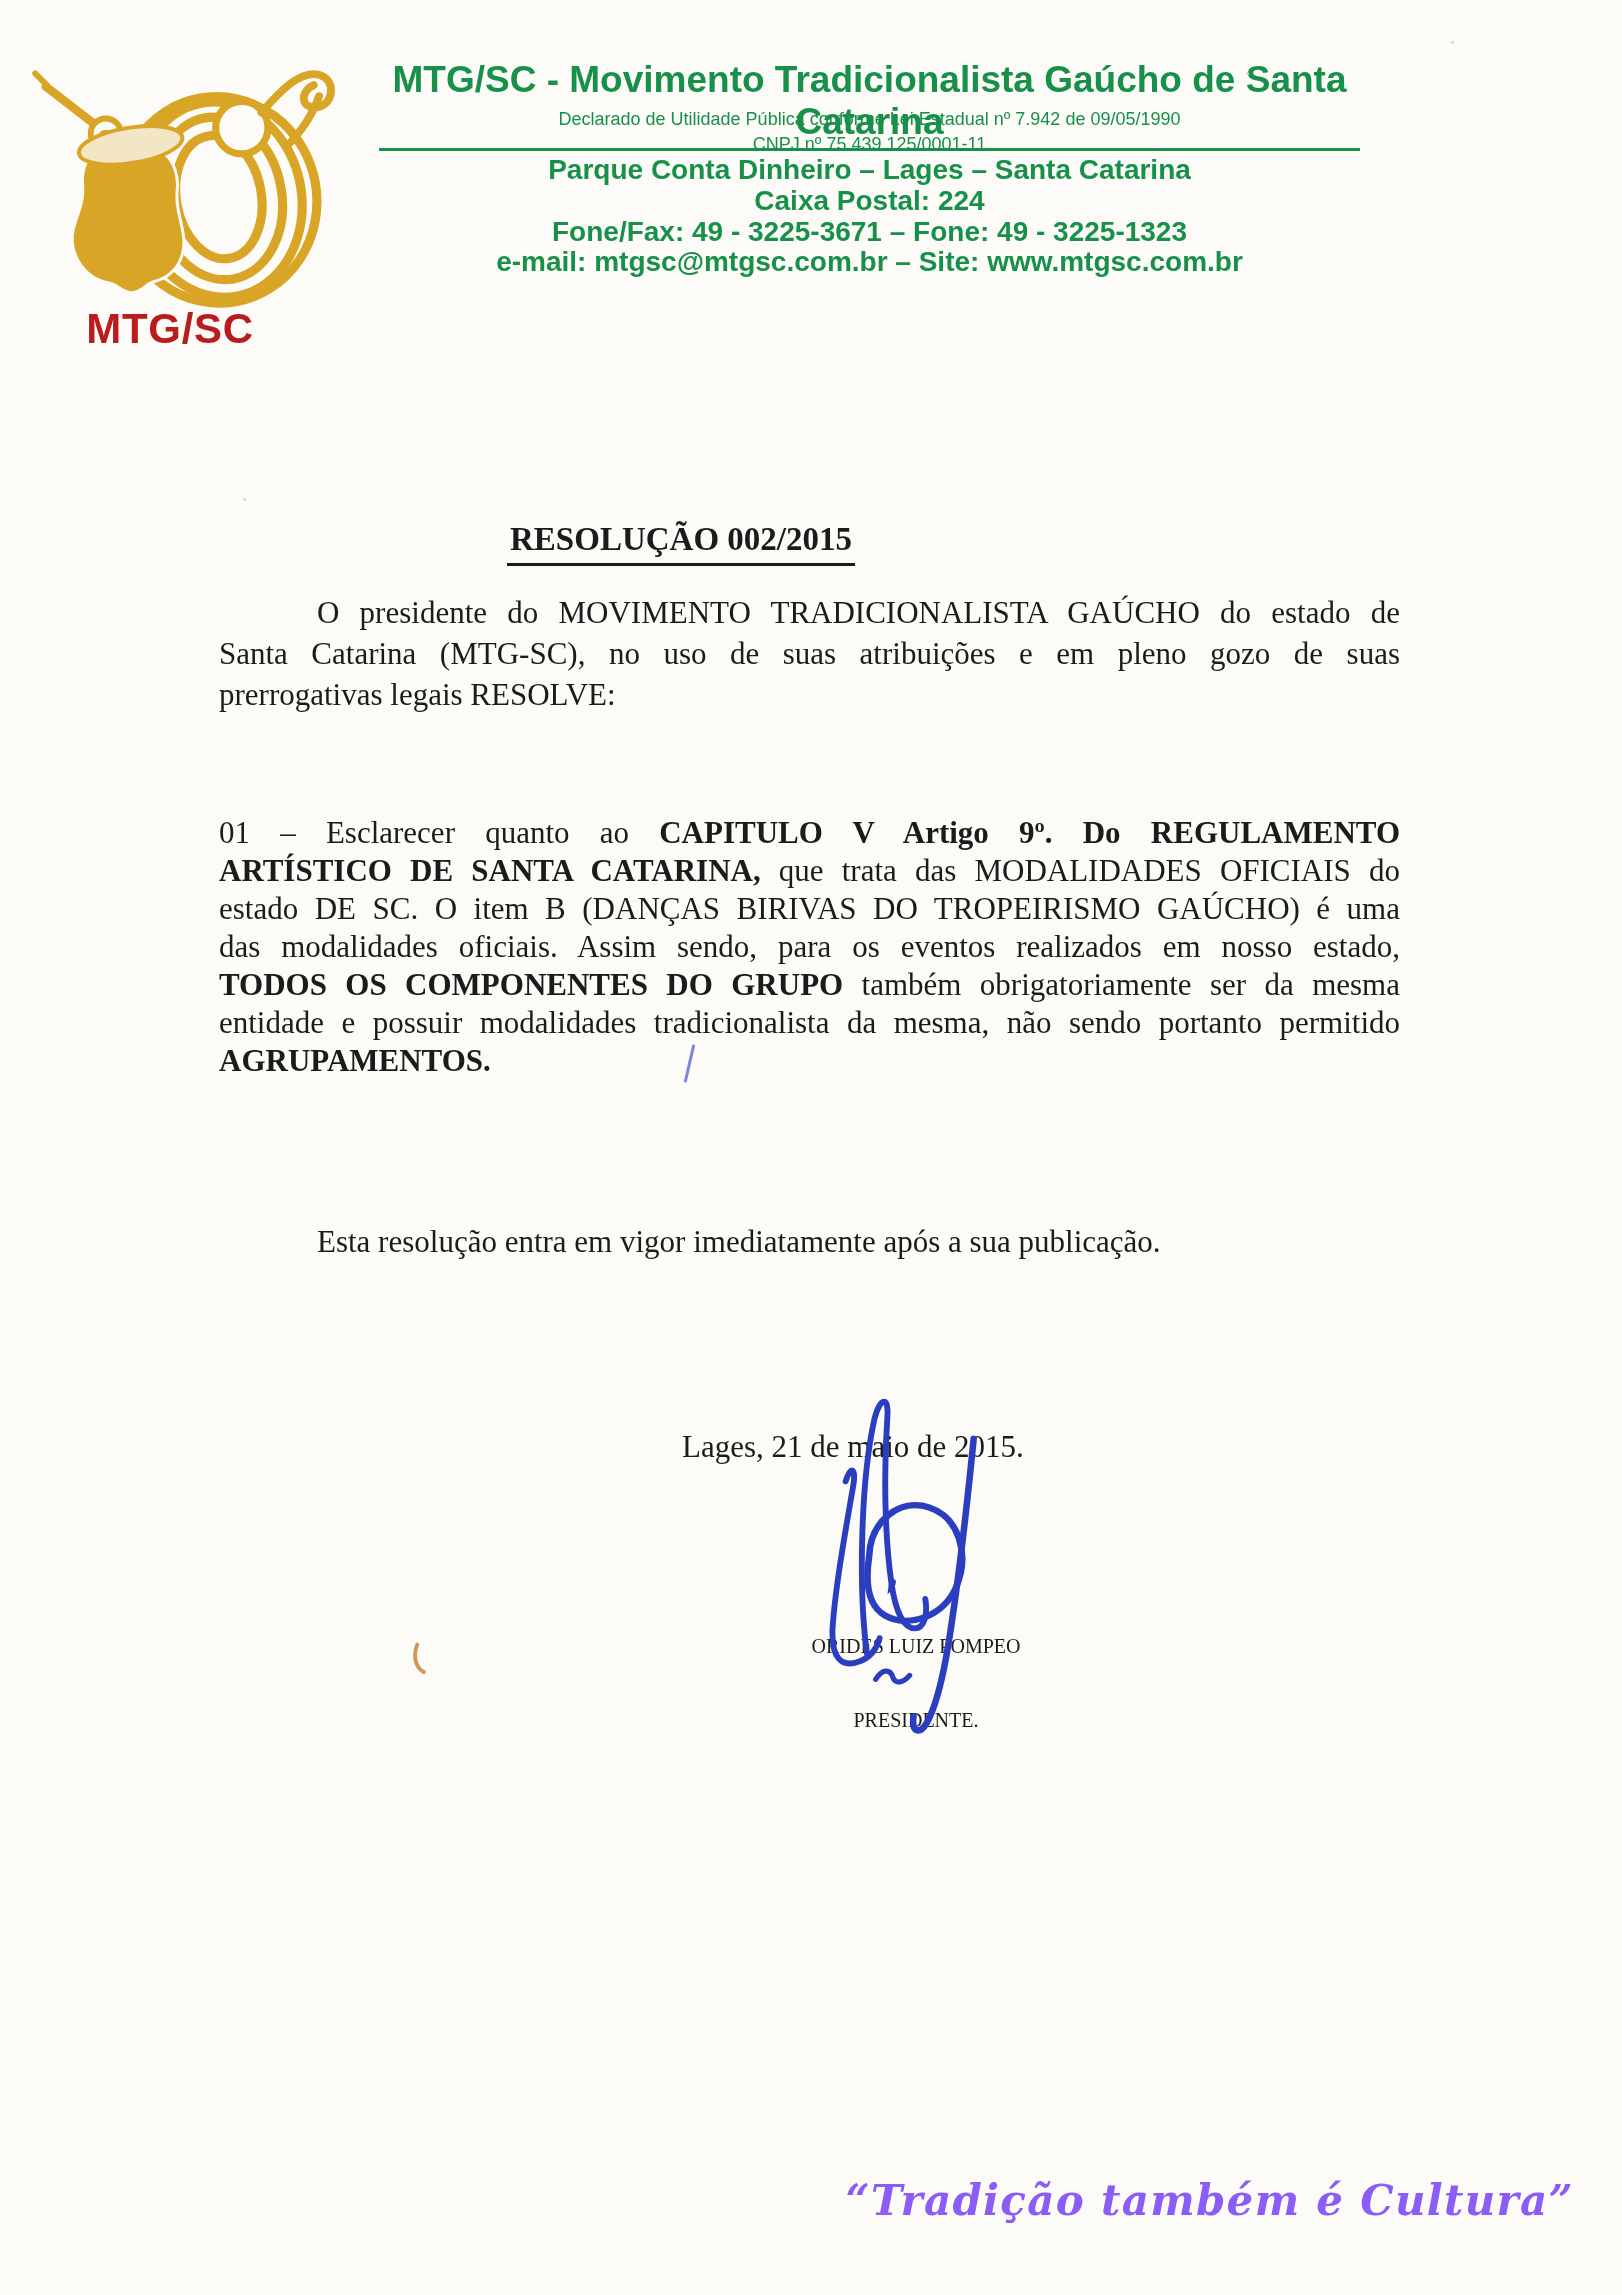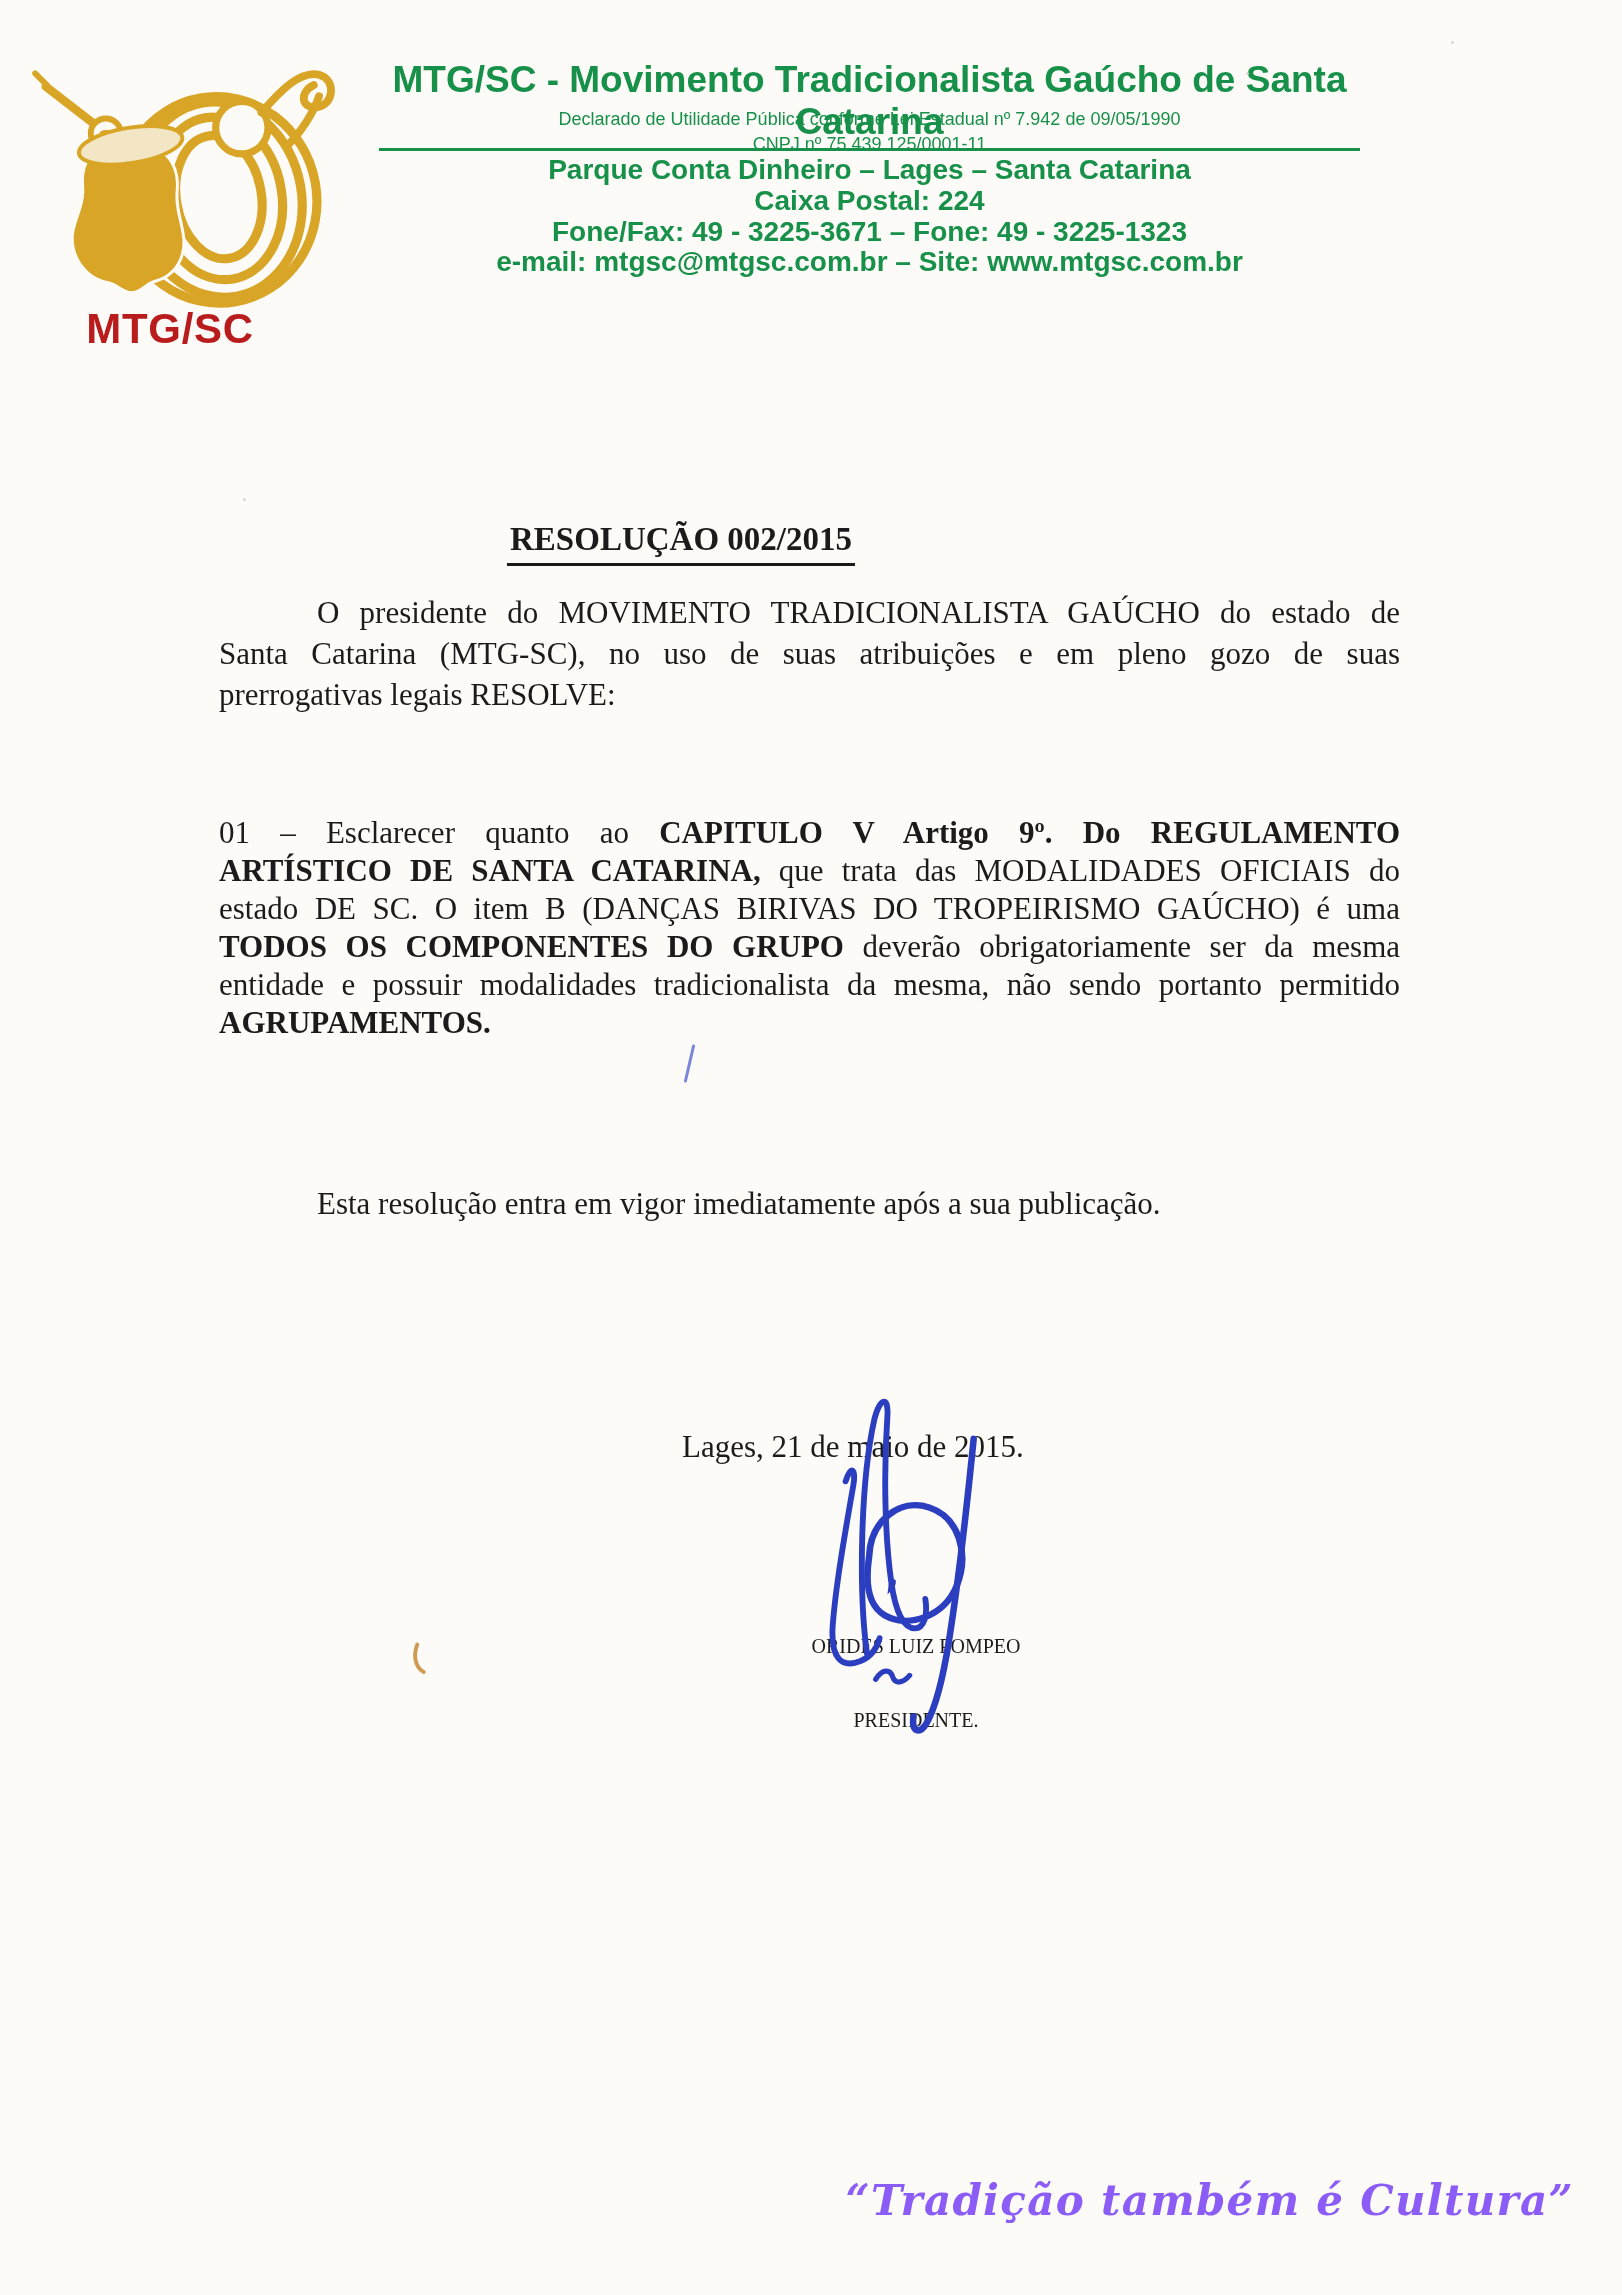--- a/index.html
+++ b/index.html
@@ -130,21 +130,22 @@
   <div class="paras">
       <div class="para preamble">
         <div class="line indent"><span>O presidente do MOVIMENTO TRADICIONALISTA GAÚCHO do estado de</span></div>
         <div class="line"><span>Santa Catarina (MTG-SC), no uso de suas atribuições e em pleno gozo de suas</span></div>
         <div class="line last"><span>prerrogativas legais RESOLVE:</span></div>
       </div>
       <div class="para item01">
         <div class="line"><span>01 – Esclarecer quanto ao </span><span class="b">CAPITULO V Artigo 9º. Do REGULAMENTO</span></div>
         <div class="line"><span class="b">ARTÍSTICO DE SANTA CATARINA,</span><span> que trata das MODALIDADES OFICIAIS do</span></div>
         <div class="line"><span>estado DE SC. O item B (DANÇAS BIRIVAS DO TROPEIRISMO GAÚCHO) é uma</span></div>
-        <div class="line"><span class="b">TODOS OS COMPONENTES DO GRUPO</span><span> deverão obrigatoriamente ser da mesma</span></div>
+        <div class="line"><span>das modalidades oficiais. Assim sendo, para os eventos realizados em nosso estado,</span></div>
+        <div class="line"><span class="b">TODOS OS COMPONENTES DO GRUPO</span><span> também obrigatoriamente ser da mesma</span></div>
         <div class="line"><span>entidade e possuir modalidades tradicionalista da mesma, não sendo portanto permitido</span></div>
         <div class="line last"><span class="b">AGRUPAMENTOS.</span></div>
       </div>
       <div class="para vigor">
         <div class="line last indent"><span>Esta resolução entra em vigor imediatamente após a sua publicação.</span></div>
       </div>
     </div>
 
   <div class="date-line">Lages, 21 de maio de 2015.</div>
   <div class="signer name">ORIDES LUIZ POMPEO</div>

